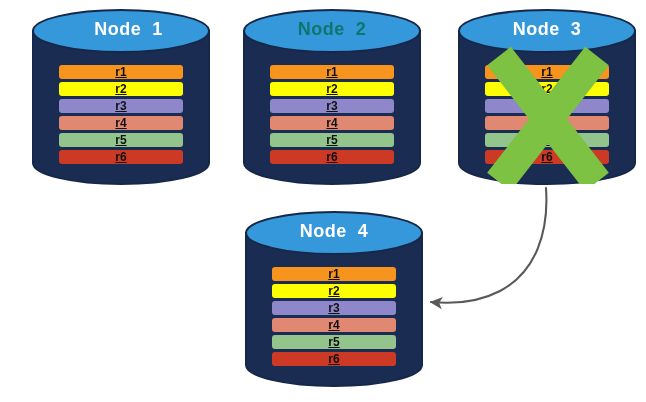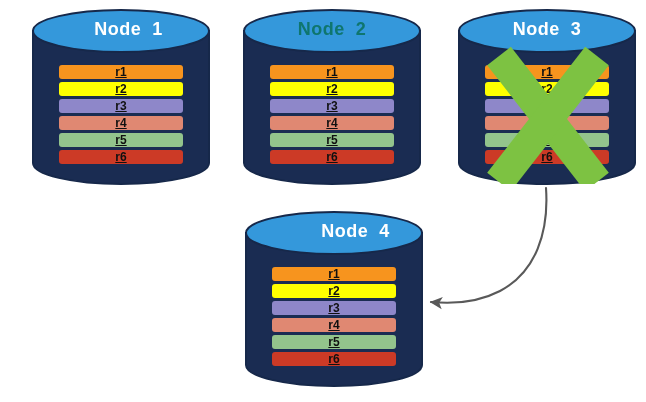--- a/index.html
+++ b/index.html
@@ -122,21 +122,21 @@
           <div class="row-bar" style="background: rgb(147, 196, 140); height: 14px; margin-bottom: 3px; font-size: 12px; color: rgb(16, 16, 16);">r5</div>
           <div class="row-bar" style="background: rgb(204, 58, 38); height: 14px; margin-bottom: 0px; font-size: 12px; color: rgb(16, 16, 16);">r6</div>
         </div>
         <svg class="xmark" width="178" height="174" viewBox="0 0 178 174" style="left: 0px; top: 0px;">
           <g stroke="#7dc242" stroke-width="30" stroke-linecap="butt">
             <line x1="41" y1="46" x2="139" y2="172"></line>
             <line x1="139" y1="46" x2="41" y2="172"></line>
           </g>
         </svg>
       </div>
-      <div class="node" style="left: 245px; top: 212px; width: 178px; height: 174px; padding-left: 43px;">
+      <div class="node" style="left: 245px; top: 212px; width: 178px; height: 174px;">
         <svg class="node-svg" width="178" height="174" viewBox="0 0 178 174">
           <path d="M 1 21 L 1 153 A 88 21 0 0 0 177 153 L 177 21 Z" fill="#1a2c52" stroke="#16284a" stroke-width="2"></path>
           <ellipse cx="89" cy="21" rx="88" ry="21" fill="#3498db" stroke="#16284a" stroke-width="2"></ellipse>
         </svg>
         <div class="node-title" style="top: 9px; font-size: 18px; color: rgb(255, 255, 255);">Node  4</div>
         <div class="rows" style="left: 27px; top: 55px; width: 124px;">
           <div class="row-bar" style="background: rgb(247, 148, 30); height: 14px; margin-bottom: 3px; font-size: 12px; color: rgb(16, 16, 16);">r1</div>
           <div class="row-bar" style="background: rgb(255, 255, 0); height: 14px; margin-bottom: 3px; font-size: 12px; color: rgb(16, 16, 16);">r2</div>
           <div class="row-bar" style="background: rgb(142, 135, 201); height: 14px; margin-bottom: 3px; font-size: 12px; color: rgb(16, 16, 16);">r3</div>
           <div class="row-bar" style="background: rgb(224, 136, 114); height: 14px; margin-bottom: 3px; font-size: 12px; color: rgb(16, 16, 16);">r4</div>

